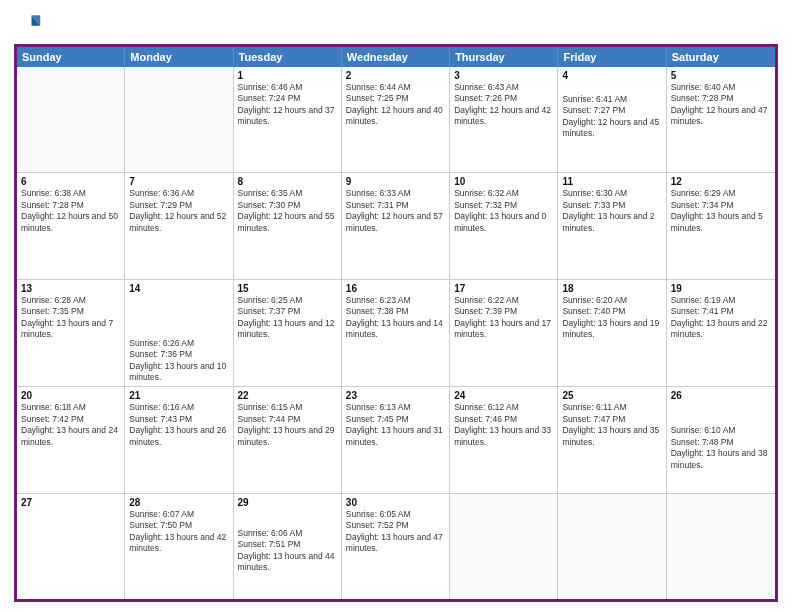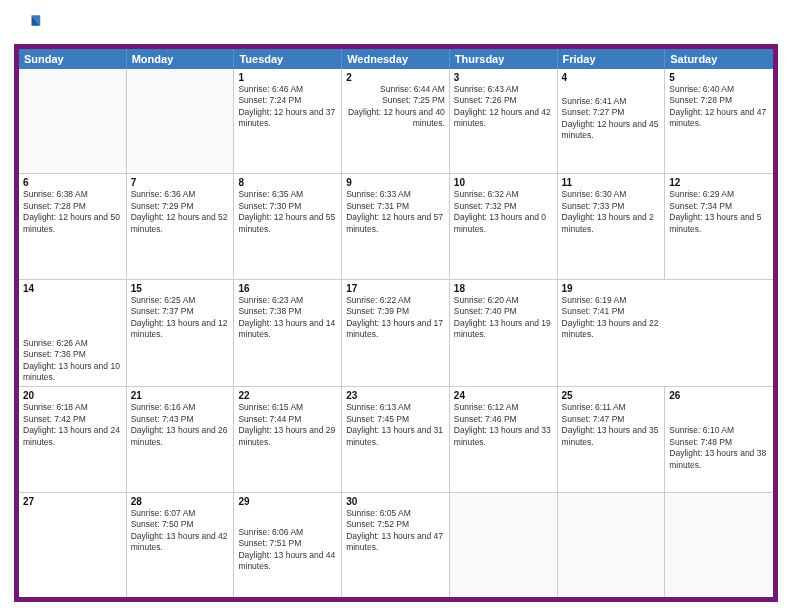--- a/index.html
+++ b/index.html
@@ -51,21 +51,21 @@
       color: #1a1a2e;
     }
     .title-location {
       font-size: 13px;
       color: #333;
     }
     .calendar {
       flex: 1;
       display: flex;
       flex-direction: column;
-      border: 5px solid #701a75;
+      border: 3px solid #701a75;
     }
     .cal-header {
       display: grid;
       grid-template-columns: repeat(7, 1fr);
       background: #3d7bbf;
     }
     .cal-header-cell {
       color: #fff;
       font-size: 11px;
       font-weight: bold;
@@ -145,21 +145,21 @@
           <div class="cal-cell empty"></div>
           <div class="cal-cell empty"></div>
           <div class="cal-cell">
             <span class="day-num">1</span>
             <div class="day-info" style="white-space: pre-line;">Sunrise: 6:46 AM
 Sunset: 7:24 PM
 Daylight: 12 hours and 37 minutes.</div>
           </div>
           <div class="cal-cell">
             <span class="day-num">2</span>
-            <div class="day-info" style="white-space: pre-line; text-align: right;">Sunrise: 6:44 AM
+            <div class="day-info" style="white-space: pre-line;">Sunrise: 6:44 AM
 Sunset: 7:25 PM
 Daylight: 12 hours and 40 minutes.</div>
           </div>
           <div class="cal-cell">
             <span class="day-num">3</span>
             <div class="day-info" style="white-space: pre-line;">Sunrise: 6:43 AM
 Sunset: 7:26 PM
 Daylight: 12 hours and 42 minutes.</div>
           </div>
           <div class="cal-cell">
@@ -213,20 +213,26 @@
 Daylight: 13 hours and 2 minutes.</div>
           </div>
           <div class="cal-cell">
             <span class="day-num">12</span>
             <div class="day-info" style="white-space: pre-line;">Sunrise: 6:29 AM
 Sunset: 7:34 PM
 Daylight: 13 hours and 5 minutes.</div>
           </div>
         </div>
         <div class="cal-row">
+          <div class="cal-cell">
+            <span class="day-num">13</span>
+            <div class="day-info" style="white-space: pre-line;">Sunrise: 6:28 AM
+Sunset: 7:35 PM
+Daylight: 13 hours and 7 minutes.</div>
+          </div>
           <div class="cal-cell">
             <span class="day-num">14</span>
             <div class="day-info" style="white-space: pre-line; margin-top: 44px;">Sunrise: 6:26 AM
 Sunset: 7:36 PM
 Daylight: 13 hours and 10 minutes.</div>
           </div>
           <div class="cal-cell">
             <span class="day-num">15</span>
             <div class="day-info" style="white-space: pre-line;">Sunrise: 6:25 AM
 Sunset: 7:37 PM

